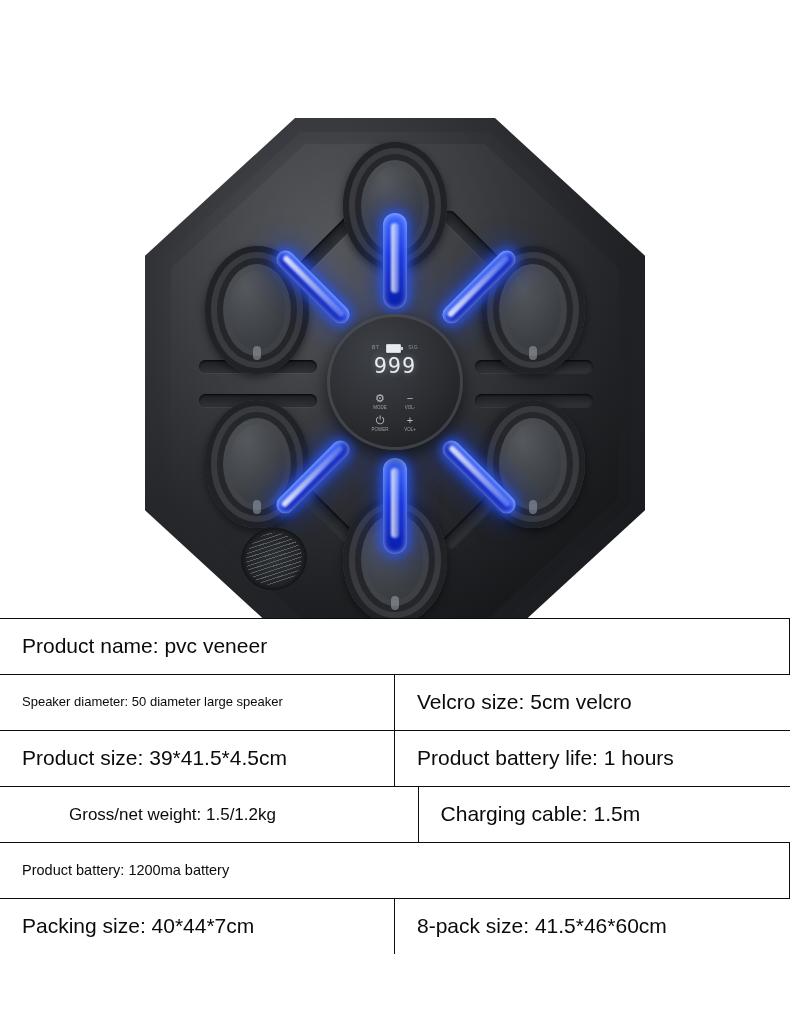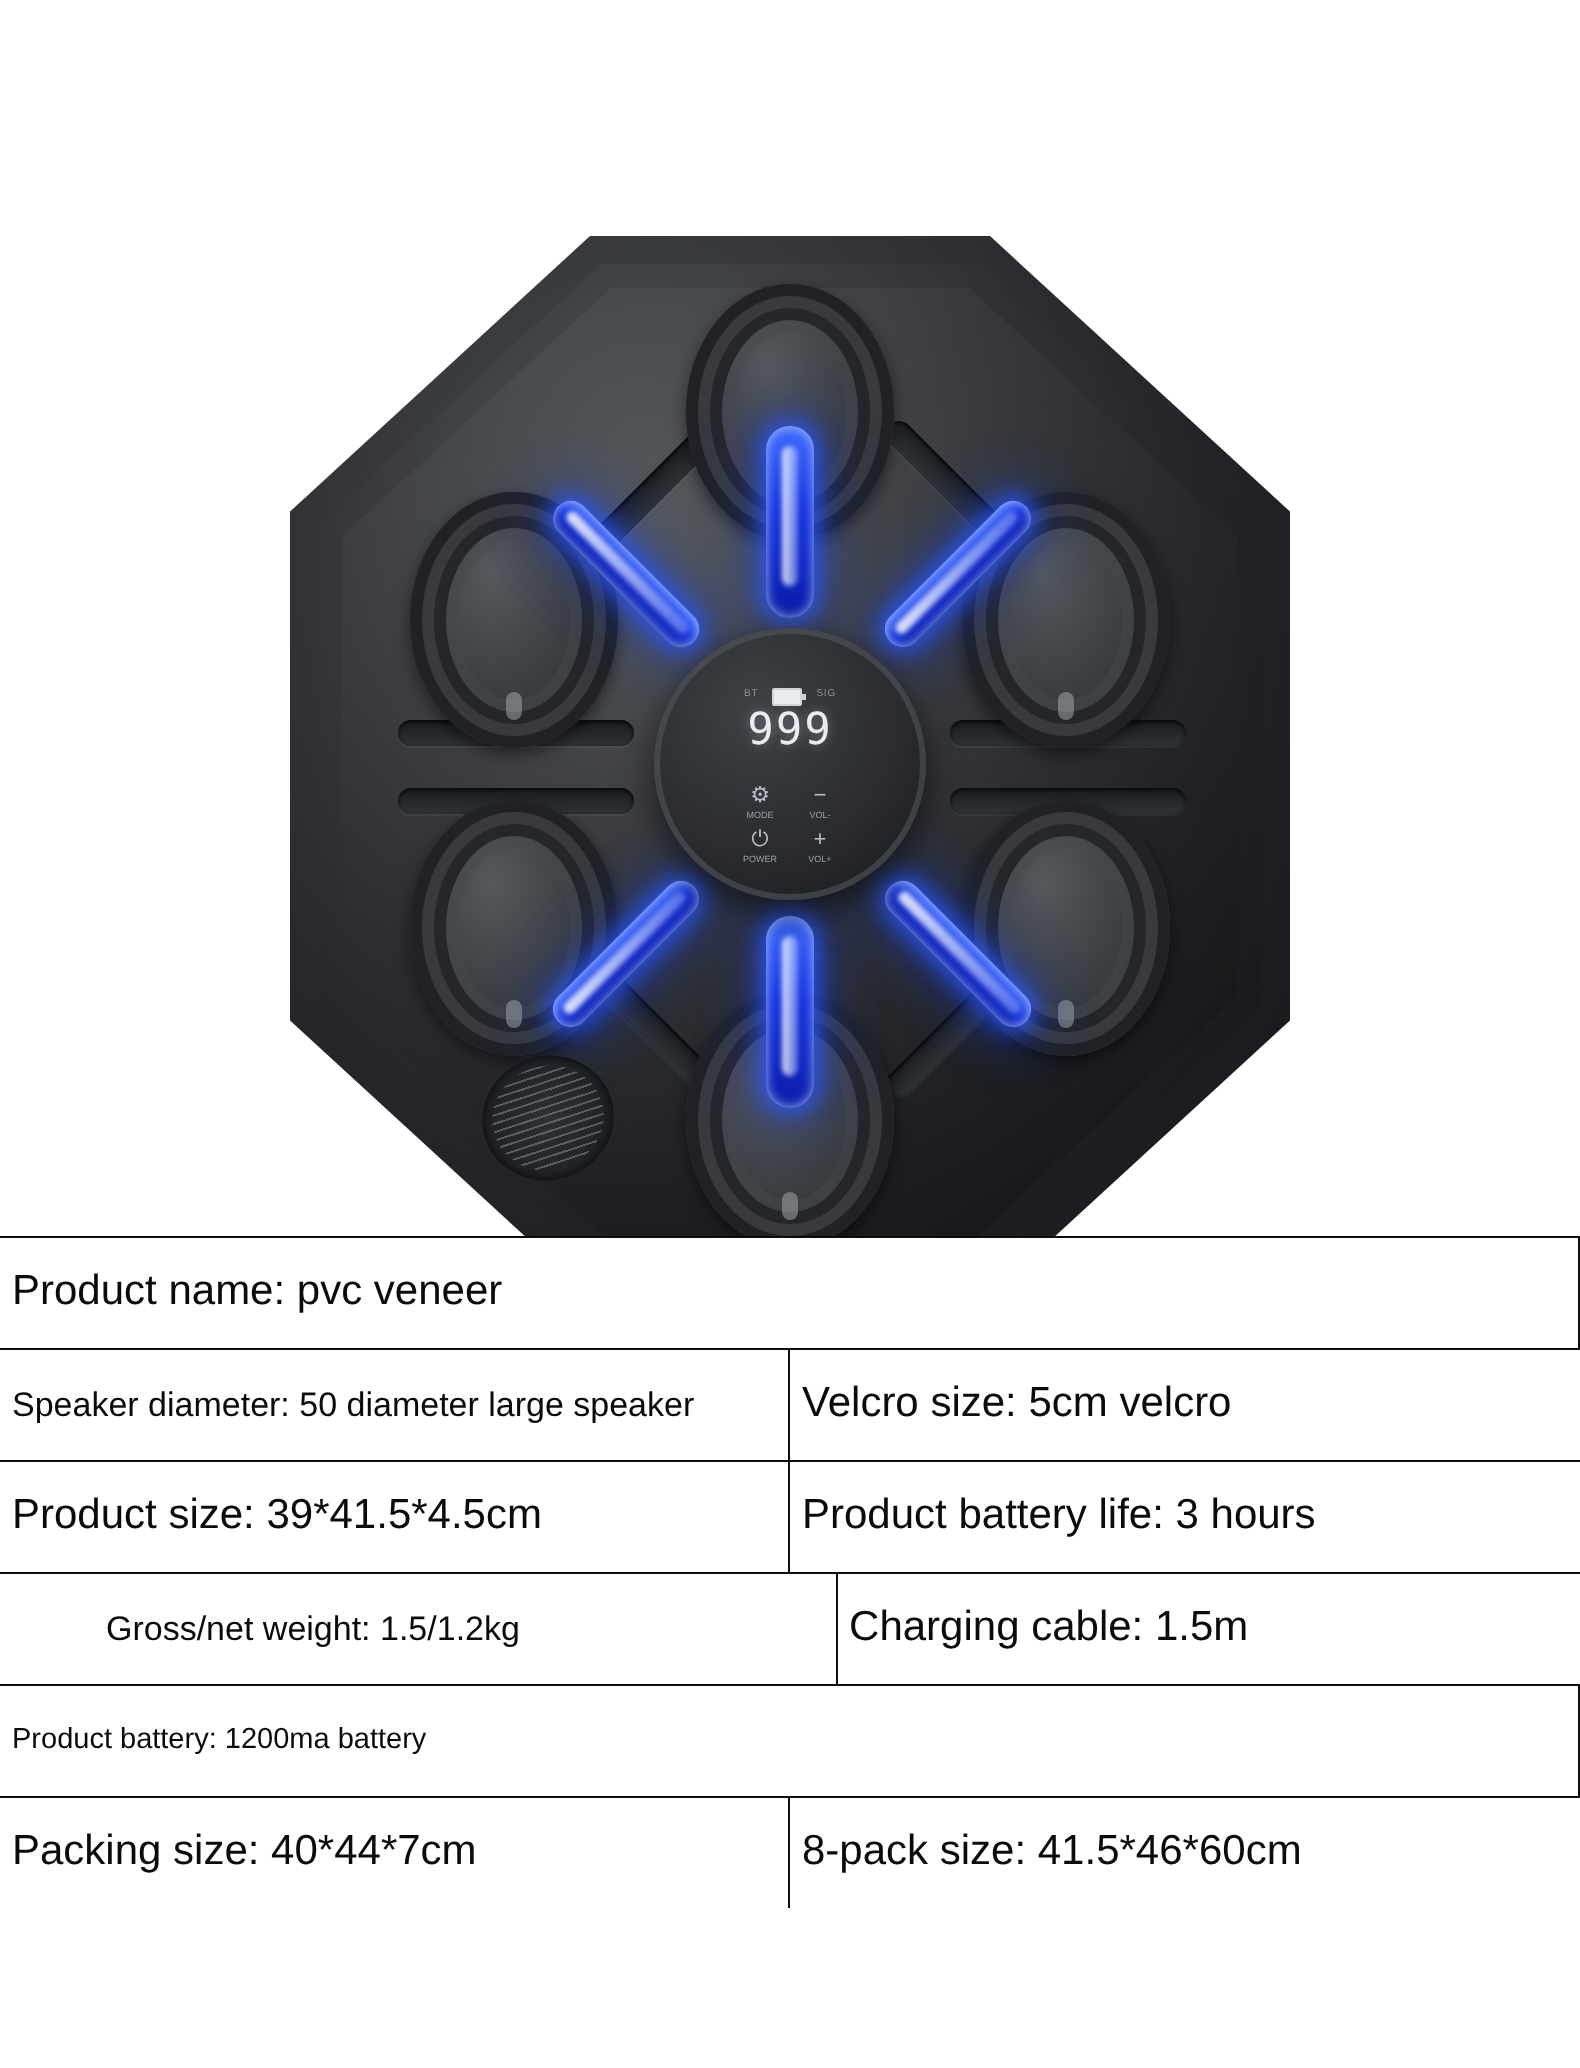--- a/index.html
+++ b/index.html
@@ -286,31 +286,31 @@
   .spec-row {
     display: flex;
     border-bottom: 1px solid #0d0d0d;
     min-height: 55px;
   }
   .spec-row:last-child { border-bottom: none; }
   .spec-cell {
     flex: 1 1 50%;
     display: flex;
     align-items: center;
-    padding: 6px 6px;
+    padding: 6px 22px;
     box-sizing: border-box;
     color: #0b0b0b;
     line-height: 1.15;
   }
   .spec-cell.left { border-right: 1px solid #0d0d0d; }
   .s-xl  { font-size: 21px; }
   .s-lg  { font-size: 19px; }
   .s-md  { font-size: 17px; margin-left: 47px; }
   .s-sm  { font-size: 14.5px; }
-  .s-xs  { font-size: 17px; }
+  .s-xs  { font-size: 13px; }
 </style>
 </head>
 <body>
 
 <div class="page">
 
   <div class="photo">
     <div class="device-wrap">
 
       <div class="octagon"></div>
@@ -395,21 +395,21 @@
       <div class="spec-cell left s-xl">Product name: pvc veneer</div>
     </div>
 
     <div class="spec-row">
       <div class="spec-cell left s-xs">Speaker diameter: 50 diameter large speaker</div>
       <div class="spec-cell s-xl">Velcro size: 5cm velcro</div>
     </div>
 
     <div class="spec-row">
       <div class="spec-cell left s-xl">Product size: 39*41.5*4.5cm</div>
-      <div class="spec-cell s-xl">Product battery life: 3 hours</div>
+      <div class="spec-cell s-xl">Product battery life: 1 hours</div>
     </div>
 
     <div class="spec-row">
       <div class="spec-cell left s-md">Gross/net weight: 1.5/1.2kg</div>
       <div class="spec-cell s-xl">Charging cable: 1.5m</div>
     </div>
 
     <div class="spec-row">
       <div class="spec-cell left s-sm">Product battery: 1200ma battery</div>
     </div>

